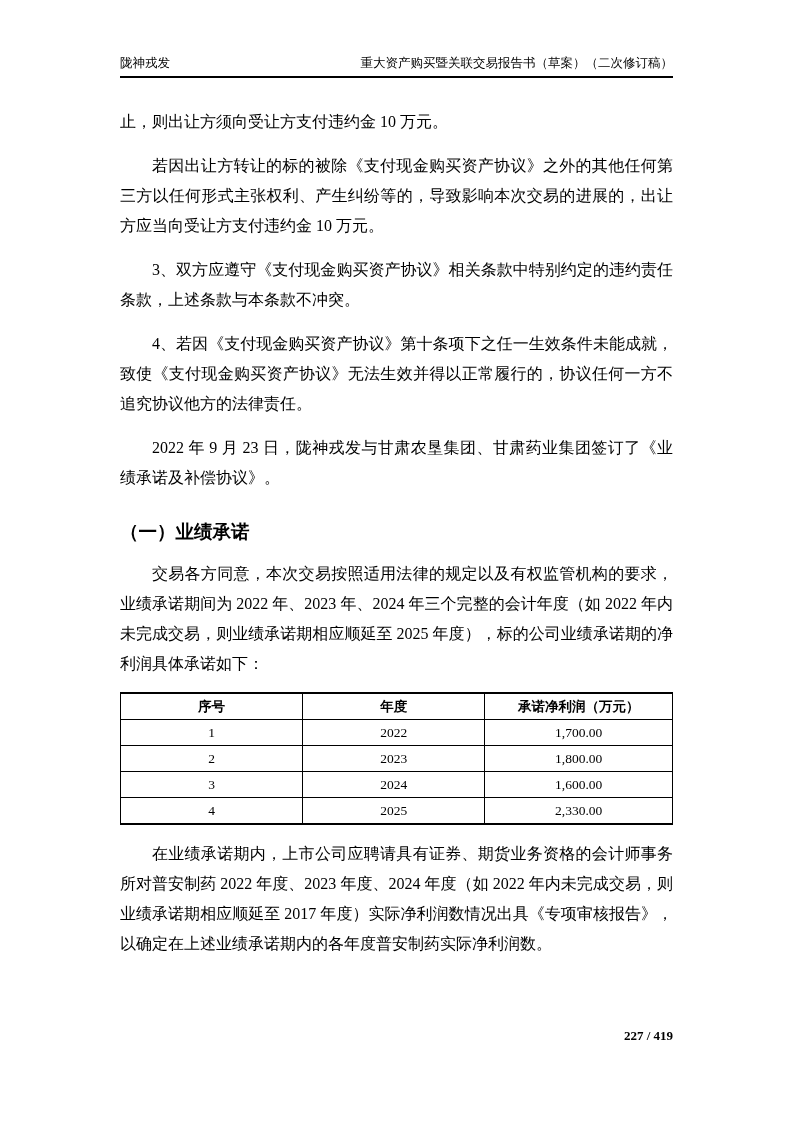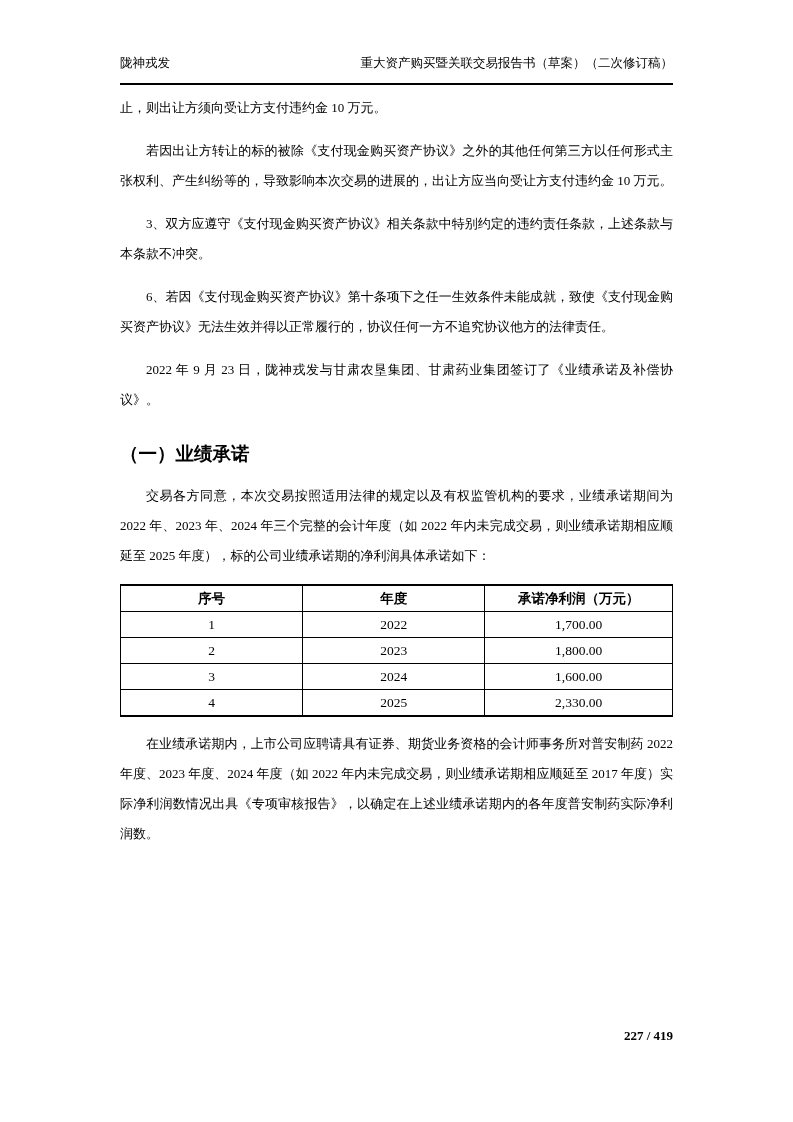--- a/index.html
+++ b/index.html
@@ -21,34 +21,34 @@
     position: absolute;
     left: 120px;
     width: 553px;
     top: 54px;
     display: flex;
     justify-content: space-between;
     align-items: flex-end;
     font-size: 12.5px;
     line-height: 18px;
     border-bottom: 2px solid #000;
-    padding-bottom: 11px;
+    padding-bottom: 4px;
   }
   
   .content {
     position: absolute;
     left: 120px;
     width: 553px;
     top: 93px;
   }
   .content p {
-    font-size: 13px;
+    font-size: 16px;
     line-height: 30px;
     text-align: justify;
-    margin: 0 0 13px 0;
+    margin: 14px 0 13px 0;
     text-indent: 2em;
   }
   .content p.no-indent {
     text-indent: 0;
   }
   .content h1 {
     font-family: "Liberation Sans", "DejaVu Sans", sans-serif;
     font-size: 21px;
     line-height: 28px;
     font-weight: 700;
@@ -104,21 +104,21 @@
   </div>
 
   <div class="content">
 
     <p class="no-indent">止，则出让方须向受让方支付违约金 10 万元。</p>
 
     <p>若因出让方转让的标的被除《支付现金购买资产协议》之外的其他任何第三方以任何形式主张权利、产生纠纷等的，导致影响本次交易的进展的，出让方应当向受让方支付违约金 10 万元。</p>
 
     <p>3、双方应遵守《支付现金购买资产协议》相关条款中特别约定的违约责任条款，上述条款与本条款不冲突。</p>
 
-    <p>6、若因《支付现金购买资产协议》第十条项下之任一生效条件未能成就，致使《支付现金购买资产协议》无法生效并得以正常履行的，协议任何一方不追究协议他方的法律责任。</p>
+    <p>4、若因《支付现金购买资产协议》第十条项下之任一生效条件未能成就，致使《支付现金购买资产协议》无法生效并得以正常履行的，协议任何一方不追究协议他方的法律责任。</p>
 
 
     <p>2022 年 9 月 23 日，陇神戎发与甘肃农垦集团、甘肃药业集团签订了《业绩承诺及补偿协议》。</p>
 
     <h2>（一）业绩承诺</h2>
 
     <p>交易各方同意，本次交易按照适用法律的规定以及有权监管机构的要求，业绩承诺期间为 2022 年、2023 年、2024 年三个完整的会计年度（如 2022 年内未完成交易，则业绩承诺期相应顺延至 2025 年度），标的公司业绩承诺期的净利润具体承诺如下：</p>
 
     <table class="commitment">
       <colgroup>

